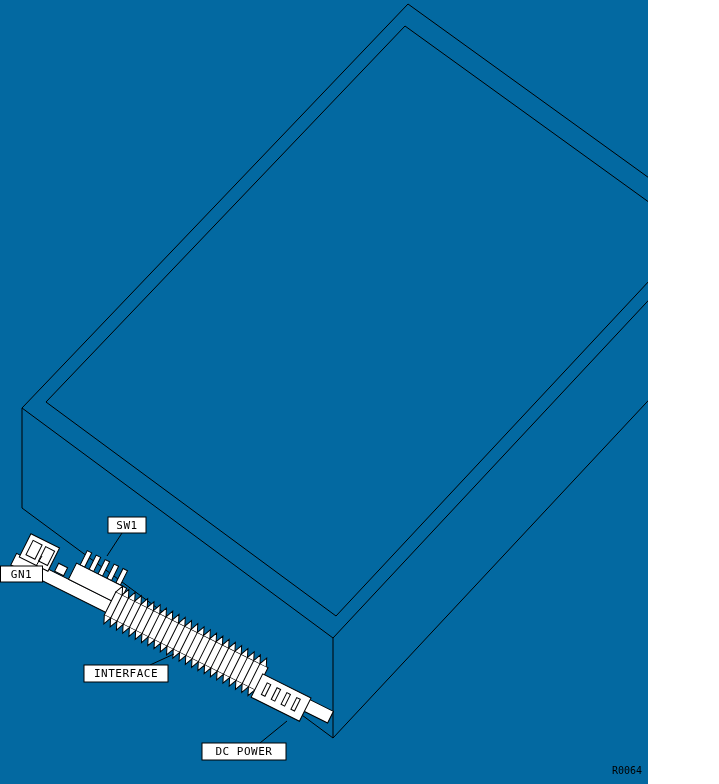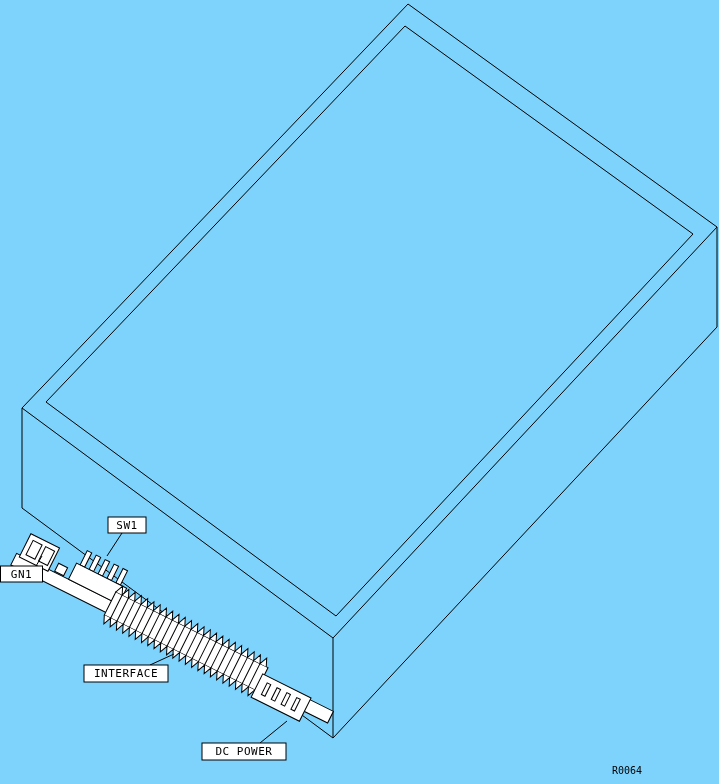--- a/index.html
+++ b/index.html
@@ -2,23 +2,23 @@
 <html><head>
 <meta charset="utf-8">
 <style>
   html, body {
     margin: 0;
     padding: 0;
     background: #ffffff;
   }
   .diagram-canvas {
     position: relative;
-    width: 719px;
+    width: 648px;
     height: 784px;
-    background: #7dd3fc;
+    background: #0369a1;
     overflow: hidden;
   }
   svg { display: block; }
   .wire {
     fill: none;
     stroke: #000000;
     stroke-width: 1;
   }
   .part {
     fill: #ffffff;

